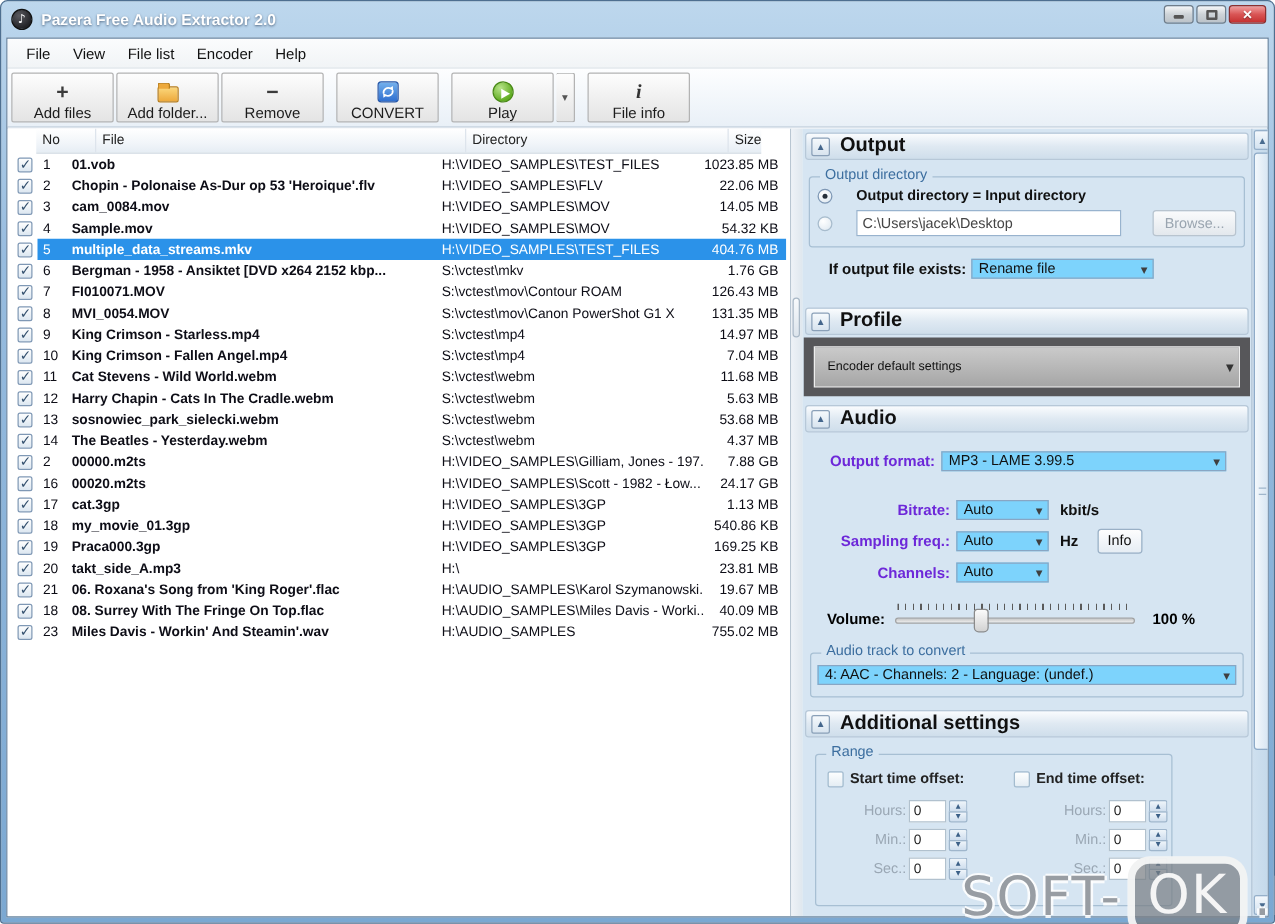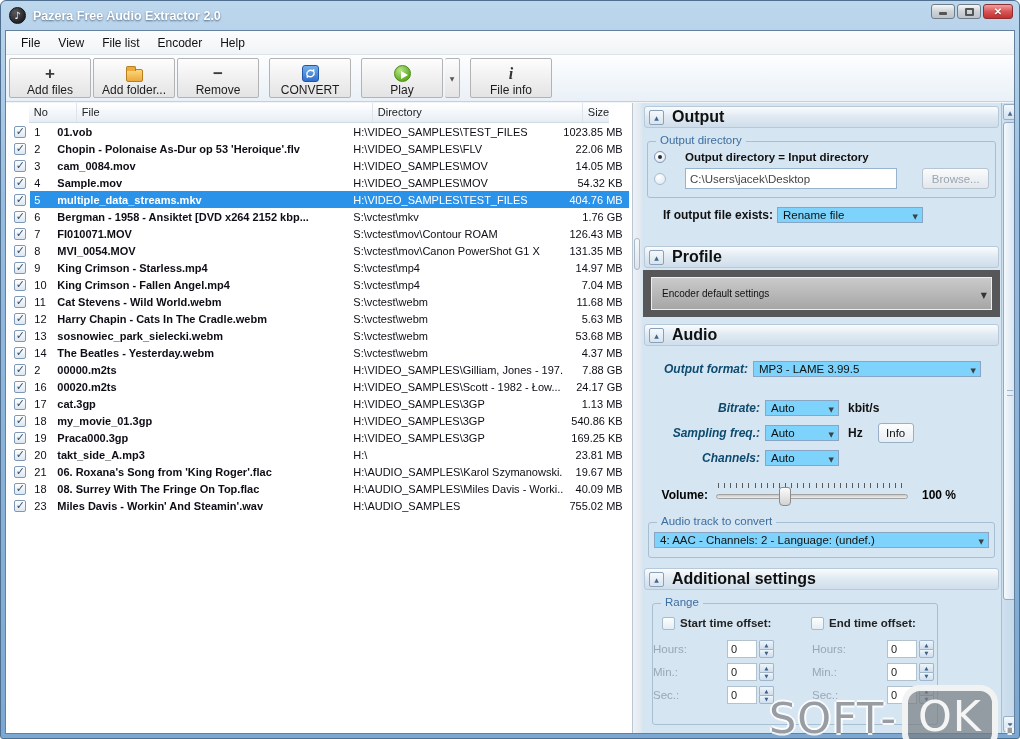--- a/index.html
+++ b/index.html
@@ -106,21 +106,21 @@
     display:flex;align-items:center;padding:0 18px 0 5px;font-size:11.5px;color:#111;}
   .combo .arr{position:absolute;right:4px;top:50%;transform:translateY(-50%);}
   .arr::before{content:"▼";font-family:"DejaVu Sans",sans-serif;font-size:7px;color:#3f3f3f;}
   .cb-exists{width:146px;}
   .profileband{margin:2px 1px 0 1px;height:47px;background:#57575a;padding:7px 8px;}
   .cb-profile{height:33px;border:1px solid #eee;background:linear-gradient(#cacaca,#a6a6a6);
     font-size:10px;color:#111;padding-left:10px;}
   .cb-profile .arr::before{color:#333;font-size:8px;right:6px;}
   .sec-audio{margin-top:7px;}
   .frow{display:flex;align-items:center;margin:0 6px;}
-  .flabel{text-align:right;font-size:12px;font-weight:bold;color:#0c4a6e;margin-right:5px;flex:none;font-style:italic;}
+  .flabel{text-align:right;font-size:12px;font-weight:bold;color:#6d28d9;margin-right:5px;flex:none;}
   .r-format{margin-top:15px;}
   .r-format .flabel{width:100px;}
   .cb-format{width:228px;}
   .r-bitrate{margin-top:23px;}
   .r-sf,.r-ch{margin-top:7px;}
   .r-bitrate .flabel,.r-sf .flabel,.r-ch .flabel{width:112px;}
   .cb-small{width:74px;}
   .unit{font-size:12px;font-weight:bold;color:#111;margin-left:9px;}
   .btn-info{margin-left:15px;width:36px;height:20px;border:1px solid #9ab0c6;border-radius:3px;
     background:linear-gradient(#fdfdfe,#e6edf4);font-size:11.5px;color:#111;
@@ -140,21 +140,21 @@
   .gb-range{margin:13px 63px 0 10px;height:122px;padding-top:11px;}
   .cbrow{display:flex;align-items:center;height:16px;}
   .wcb{width:13px;height:13px;border:1px solid #a4bccf;border-radius:2px;flex:none;
     background:linear-gradient(#fdfefe,#e4edf4);}
   .wcb.first{margin-left:9px;}
   .wcb.second{margin-left:31px;}
   .cbl{font-size:11.5px;font-weight:bold;color:#222;margin-left:5px;}
   .cbl.fixed{width:100px;}
   .spingrid{display:grid;grid-template-columns:72px 30px 15px 34px 73px 30px 15px;column-gap:2px;row-gap:5px;
     margin-top:9px;align-items:center;}
-  .slabel{font-size:11.5px;color:#9aa7b4;text-align:left;}
+  .slabel{font-size:11.5px;color:#9aa7b4;text-align:right;}
   .sbox{height:18px;border:1px solid #b1c1ce;background:#fff;font-size:11px;color:#222;
     display:flex;align-items:center;padding-left:3px;}
   .spinner{display:flex;flex-direction:column;width:15px;height:18px;}
   .spb{flex:1;border:1px solid #9fb6cc;background:linear-gradient(#eff5fa,#cfdeee);
     display:flex;align-items:center;justify-content:center;}
   .spb.up{border-bottom-width:0;border-radius:2px 2px 0 0;}
   .spb.down{border-radius:0 0 2px 2px;}
   .spb.up::before{content:"▲";font-family:"DejaVu Sans",sans-serif;font-size:5px;color:#3c6087;}
   .spb.down::before{content:"▼";font-family:"DejaVu Sans",sans-serif;font-size:5px;color:#3c6087;}
   

